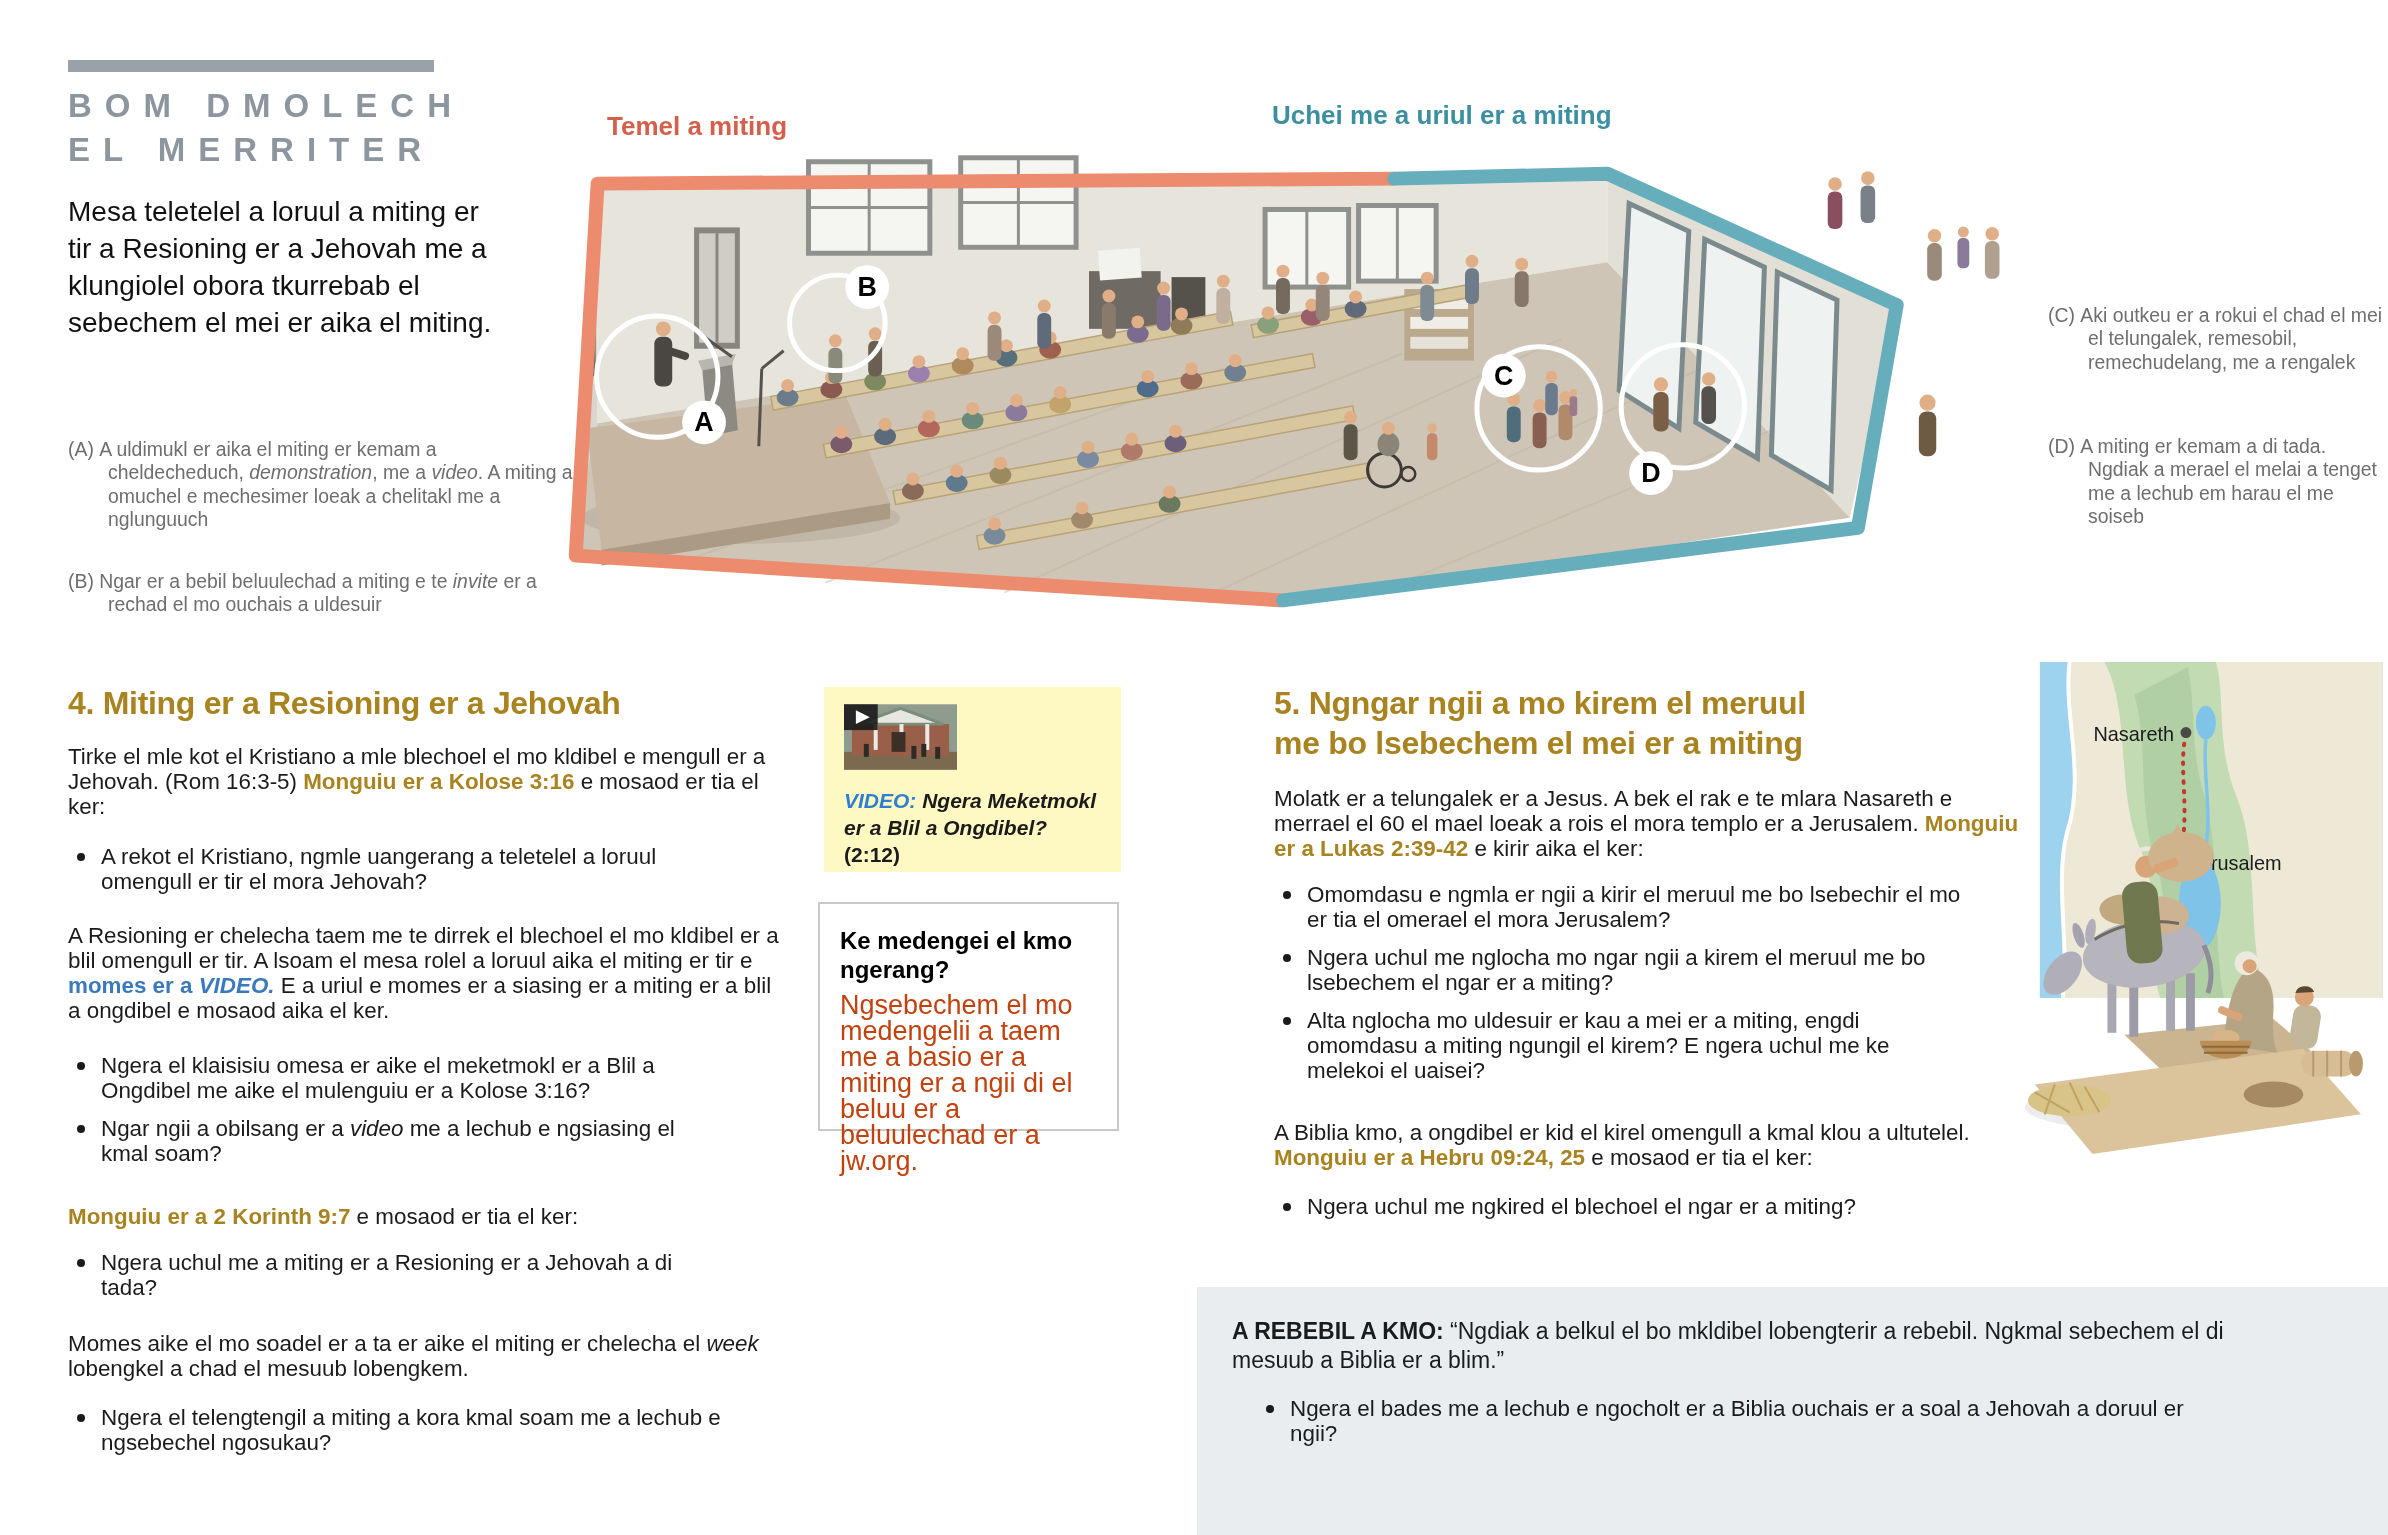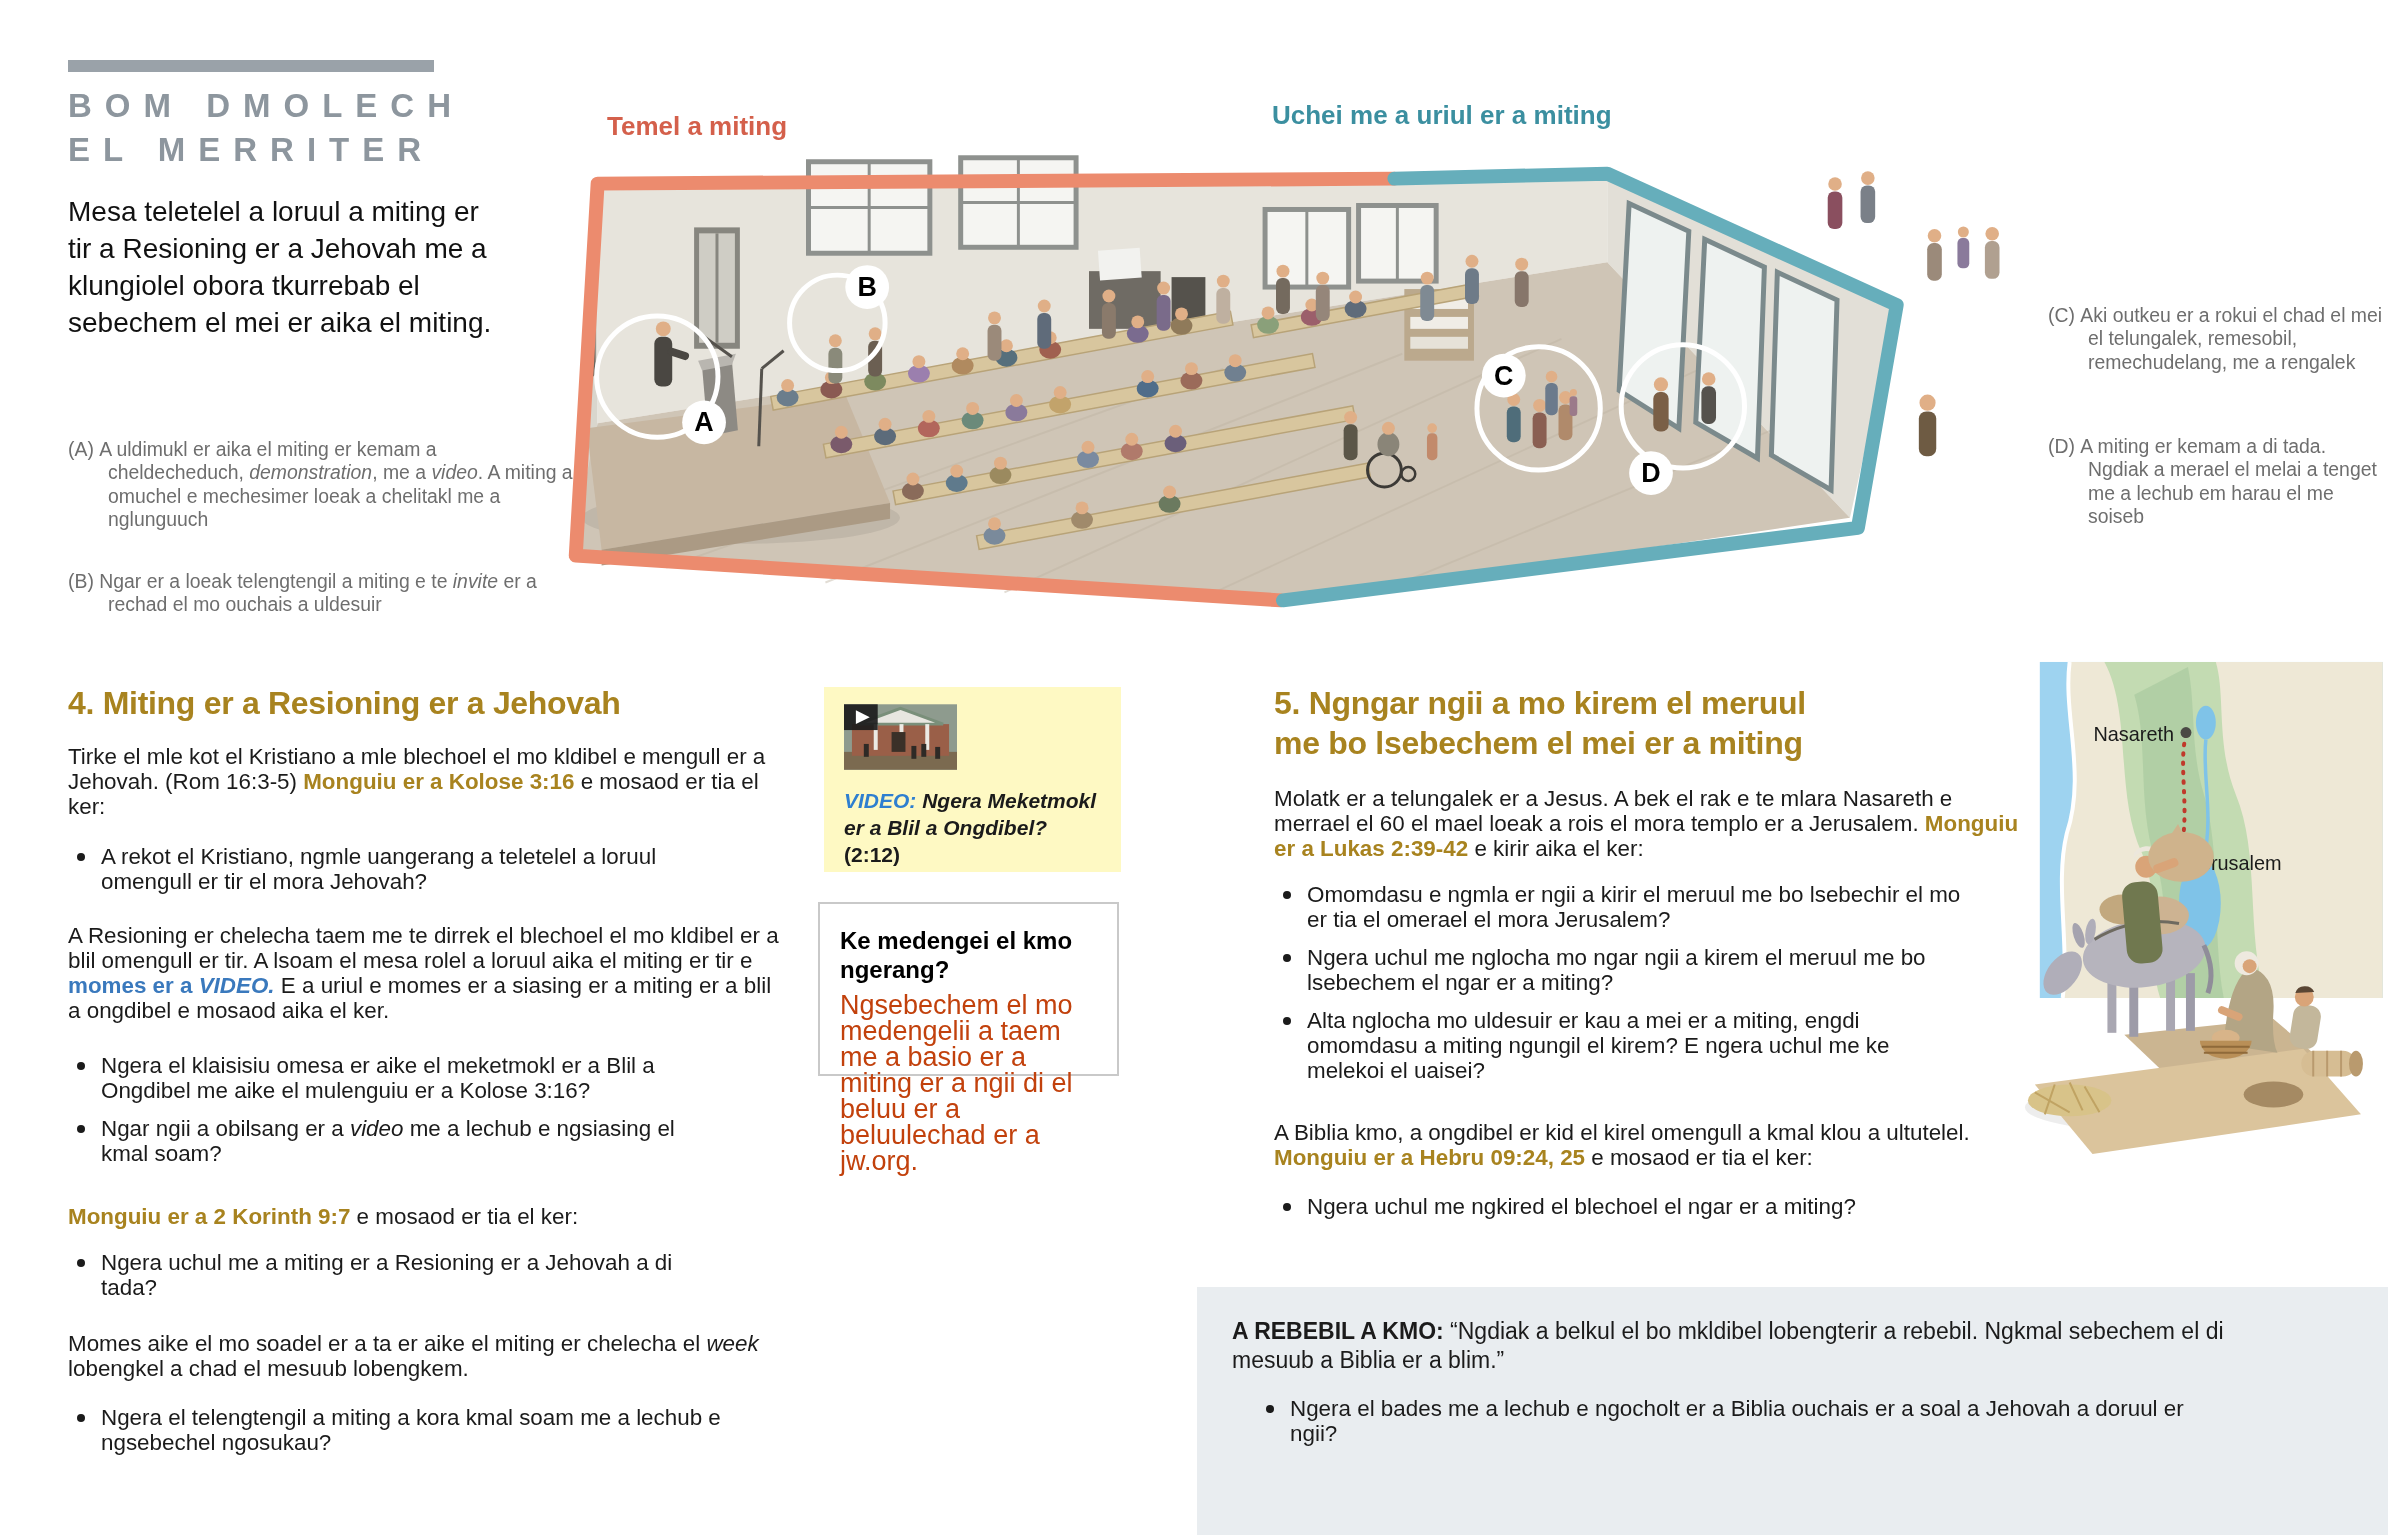--- a/index.html
+++ b/index.html
@@ -38,21 +38,21 @@
   ul.b li::before{content:"";position:absolute;left:9px;top:9px;width:8px;height:8px;border-radius:50%;background:#1b1b1b;}
 
   
   .video-box{left:824px;top:687px;width:297px;height:185px;background:#fef9c3;}
   .video-thumb{position:absolute;left:20px;top:17px;width:113px;height:66px;cursor:pointer;}
   .video-cap{position:absolute;left:20px;top:100px;width:261px;font-size:21px;line-height:27px;font-weight:bold;}
   .vlabel{color:#2e7fd0;font-style:italic;}
   .vtitle{font-style:italic;}
 
   
-  .know-box{left:818px;top:902px;width:301px;height:174px;background:#fff;border:2px solid #c9c9c9;box-sizing:border-box;}
+  .know-box{left:818px;top:902px;width:301px;height:229px;background:#fff;border:2px solid #c9c9c9;box-sizing:border-box;}
   .know-title{position:absolute;left:20px;top:22px;width:239px;font-size:24px;line-height:29px;font-weight:bold;color:#000;}
   .know-body{position:absolute;left:20px;top:88px;width:257px;font-size:27px;line-height:26px;color:#c2410c;}
 
   
   .quote-box{left:1197px;top:1287px;width:1191px;height:249px;background:#e9edf0;}
   .quote-line{position:absolute;left:35px;top:30px;width:1055px;font-size:23px;line-height:29px;}
   .quote-label{font-weight:bold;}
   .quote-box ul.b{position:absolute;left:60px;top:109px;width:955px;}
 
   
@@ -65,21 +65,21 @@
 <div class="page">
 
   <div class="abs kicker-bar"></div>
   <div class="abs kicker">
     <div>BOM DMOLECH</div>
     <div>EL MERRITER</div>
   </div>
   <div class="abs intro">Mesa teletelel a loruul a miting er tir a Resioning er a Jehovah me a klungiolel obora tkurrebab el sebechem el mei er aika el miting.</div>
 
   <div class="abs note note-a"><span>(A)</span>&nbsp;<span>A uldimukl er aika el miting er kemam a cheldecheduch, </span><i>demonstration</i><span>, me a </span><i>video</i><span>. A miting a omuchel e mechesimer loeak a chelitakl me a nglunguuch</span></div>
-  <div class="abs note note-b"><span>(B)</span>&nbsp;<span>Ngar er a loeak telengtengil a miting e te </span><i>invite</i><span> er a rechad el mo ouchais a uldesuir</span></div>
+  <div class="abs note note-b"><span>(B)</span>&nbsp;<span>Ngar er a bebil beluulechad a miting e te </span><i>invite</i><span> er a rechad el mo ouchais a uldesuir</span></div>
 
   <div class="abs note note-c"><span>(C)</span>&nbsp;<span>Aki outkeu er a rokui el chad el mei el telungalek, remesobil, remechudelang, me a rengalek</span></div>
   <div class="abs note note-d"><span>(D)</span>&nbsp;<span>A miting er kemam a di tada. Ngdiak a merael el melai a tenget me a lechub em harau el me soiseb</span></div>
 
   <div class="abs hall-label lbl-before">Temel a miting</div>
   <div class="abs hall-label lbl-during">Uchei me a uriul er a miting</div>
 
   <svg class="abs hall-svg" width="1502" height="587" viewBox="0 0 1510 590">
     <defs>
       <g id="pstand">

